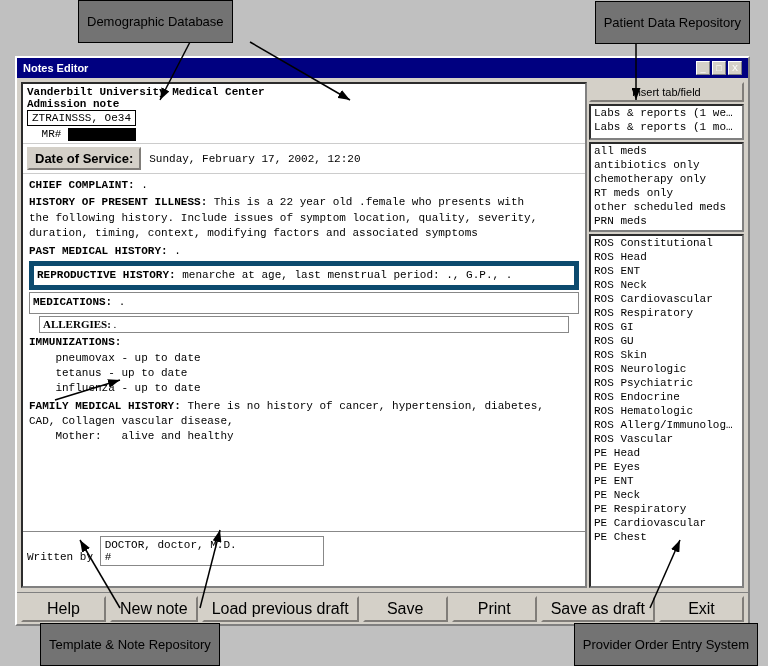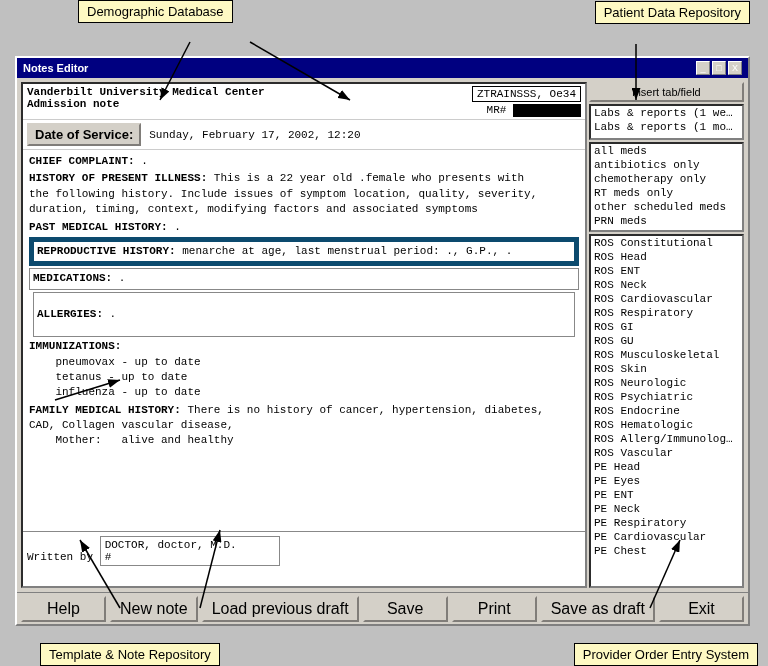--- a/index.html
+++ b/index.html
@@ -101,20 +101,21 @@
       flex-direction: column;
     }
 
     
     .editor-header {
       display: flex;
       border-bottom: 1px solid #ccc;
       padding: 2px 4px;
       background: white;
       align-items: flex-start;
+      flex-direction: column;
     }
     .editor-header-left {
       flex: 1;
       font-size: 11px;
       font-family: 'Courier New', monospace;
       font-weight: bold;
     }
     .editor-header-right {
       text-align: right;
       font-size: 11px;
@@ -182,21 +183,21 @@
       font-size: 11px;
       font-family: 'Courier New', monospace;
       height: 55px;
       position: relative;
     }
     .signature-inner {
       border: 1px solid #888;
       padding: 2px 4px;
       margin-top: 2px;
       display: inline-block;
-      width: 180px;
+      width: 224px;
     }
 
     
     .sidebar {
       width: 155px;
       margin: 4px 4px 4px 2px;
       display: flex;
       flex-direction: column;
       gap: 2px;
     }
@@ -250,23 +251,23 @@
     }
 
     
     .sidebar-list::-webkit-scrollbar { width: 12px; }
     .sidebar-list::-webkit-scrollbar-track { background: #d4d0c8; }
     .sidebar-list::-webkit-scrollbar-thumb { background: #808080; border: 1px solid #404040; }
 
     
     .callout-box {
       position: absolute;
-      background: #fef9c3;
+      background: #737373;
       border: 1px solid black;
-      padding: 3px 8px;
+      padding: 13px 8px;
       font-family: Arial, sans-serif;
       font-size: 13px;
       white-space: nowrap;
       z-index: 8;
     }
 
     
     svg.arrows {
       position: absolute;
       top: 0; left: 0;
@@ -362,21 +363,21 @@
         </div>
 
         <div class="note-section boxed" style="border:5px solid #0c4a6e; padding:2px 3px; margin:2px 0;">
           <strong>REPRODUCTIVE HISTORY:</strong><span> menarche at age, last menstrual period: ., G.P., .</span>
         </div>
 
         <div class="note-section boxed" style="border:1px solid #888; padding:2px 3px; margin:2px 0;">
           <strong>MEDICATIONS:</strong><span> .</span>
         </div>
 
-        <div class="note-section boxed" style="border:1px solid #888; padding:14px 3px; margin:2px 4px;">
+        <div class="note-section boxed" style="border:1px solid #888; padding:0 3px; margin:2px 10px;font-family:Liberation Serif, serif;">
           <strong>ALLERGIES:</strong><span> .</span>
         </div>
 
         <div class="note-section">
           <strong>IMMUNIZATIONS:</strong><br>
           <span>&nbsp;&nbsp;&nbsp;&nbsp;pneumovax - up to date<br>&nbsp;&nbsp;&nbsp;&nbsp;tetanus - up to date<br>&nbsp;&nbsp;&nbsp;&nbsp;influenza - up to date</span>
         </div>
 
         <div class="note-section">
           <strong>FAMILY MEDICAL HISTORY:</strong><span> There is no history of cancer, hypertension, diabetes,<br>CAD, Collagen vascular disease,<br>&nbsp;&nbsp;&nbsp;&nbsp;Mother:&nbsp;&nbsp;&nbsp;alive and healthy</span>
@@ -412,21 +413,20 @@
 
       <div class="sidebar-list" style="flex:1;">
         <div class="sidebar-list-item">ROS Constitutional</div>
         <div class="sidebar-list-item">ROS Head</div>
         <div class="sidebar-list-item">ROS ENT</div>
         <div class="sidebar-list-item">ROS Neck</div>
         <div class="sidebar-list-item">ROS Cardiovascular</div>
         <div class="sidebar-list-item">ROS Respiratory</div>
         <div class="sidebar-list-item">ROS GI</div>
         <div class="sidebar-list-item">ROS GU</div>
-        <div class="sidebar-list-item">ROS Musculoskeletal</div>
         <div class="sidebar-list-item">ROS Skin</div>
         <div class="sidebar-list-item">ROS Neurologic</div>
         <div class="sidebar-list-item">ROS Psychiatric</div>
         <div class="sidebar-list-item">ROS Endocrine</div>
         <div class="sidebar-list-item">ROS Hematologic</div>
         <div class="sidebar-list-item">ROS Allerg/Immunologi...</div>
         <div class="sidebar-list-item">ROS Vascular</div>
         <div class="sidebar-list-item">PE Head</div>
         <div class="sidebar-list-item">PE Eyes</div>
         <div class="sidebar-list-item">PE ENT</div>

